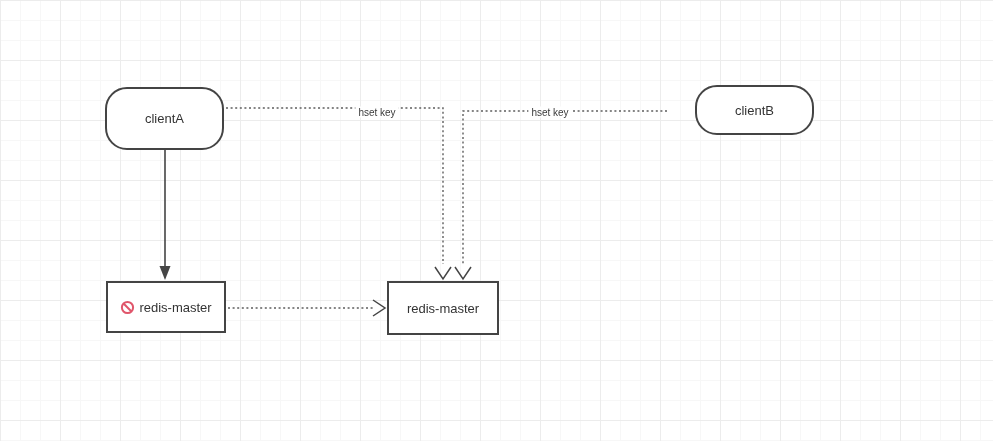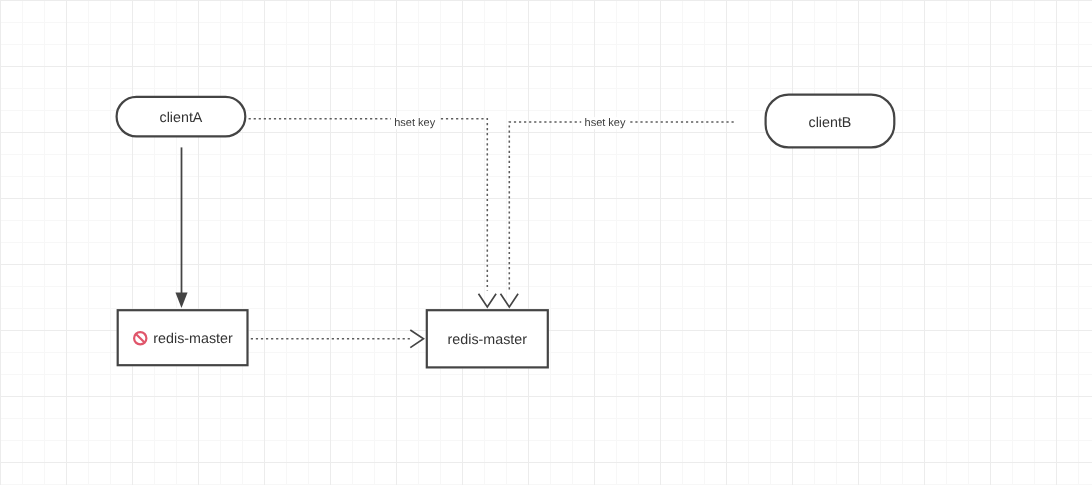--- a/index.html
+++ b/index.html
@@ -25,21 +25,21 @@
     align-items:center;
     justify-content:center;
     gap:4px;
     font-size:13px;
     color:#333333;
     cursor:default;
     white-space:nowrap;
   }
   .node.rounded{border-radius:22px;}
   .node-label{color:#333333;}
-  #node-clienta{left:105px;top:87px;width:119px;height:38px;}
+  #node-clienta{left:105px;top:87px;width:119px;height:63px;}
   #node-clientb{left:695px;top:85px;width:119px;height:50px;}
   #node-redis-blocked{left:106px;top:281px;width:120px;height:52px;}
   #node-redis-master{left:387px;top:281px;width:112px;height:54px;}
   .edges{position:absolute;left:0;top:0;width:993px;height:441px;pointer-events:none;}
   .edge-label{
     position:absolute;
     transform:translate(-50%,-50%);
     background:#ffffff;
     padding:0 3px;
     font-size:10px;

